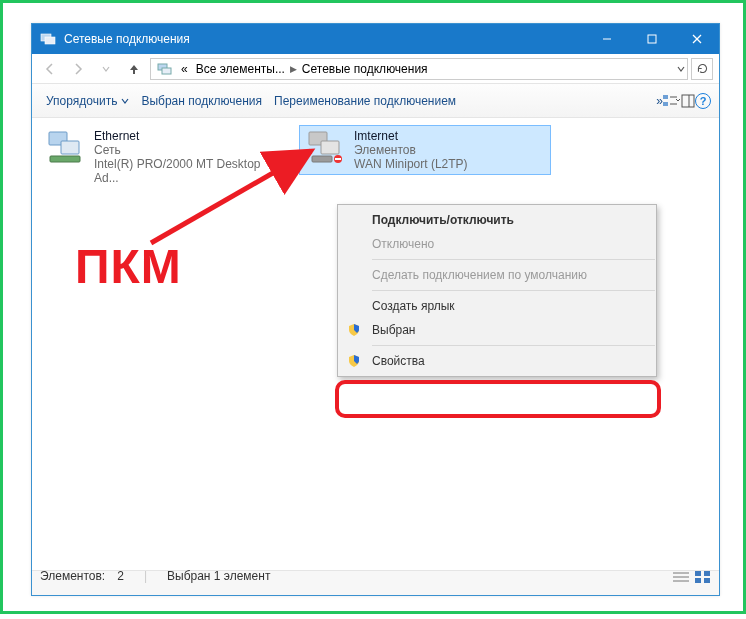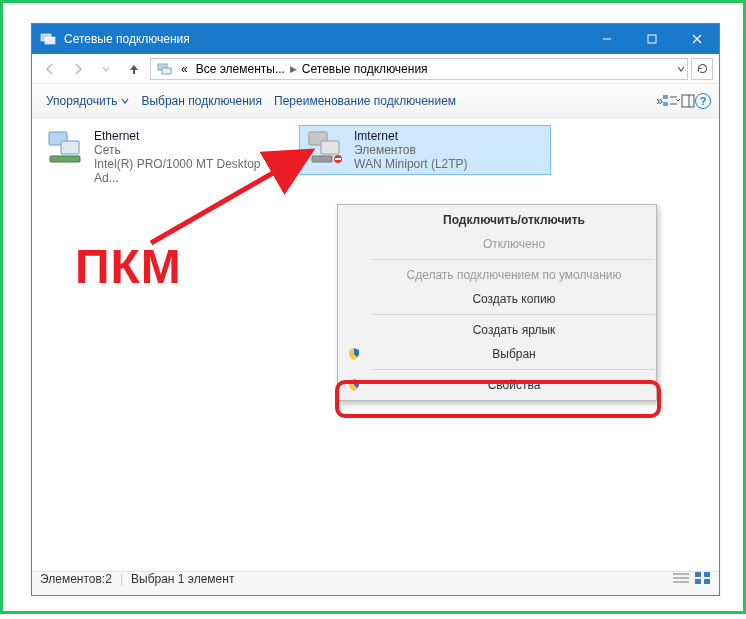--- a/index.html
+++ b/index.html
@@ -18,30 +18,30 @@
   .addrbar .crumb { padding: 0 4px; display:flex; align-items:center; gap:3px; height:100%; }
   .addrbar .sep { color:#666; font-size:9px; padding:0 1px; }
   .addr-refresh { width:22px; height:22px; border:1px solid #ccc; margin-left:-1px; display:flex;align-items:center;justify-content:center; color:#555;}
   .searchbox { width:200px; height:22px; border:1px solid #ccc; margin-left:6px; display:flex; align-items:center; padding:0 4px; color:#888; }
   .searchbox .sicn { margin-left:auto; color:#888; }
   .toolbar { height: 34px; border-bottom: 1px solid #e5e5e5; background: linear-gradient(#fdfdfd,#f4f4f4); display:flex; align-items:center; padding:0 8px; gap: 0; color:#1a4e8a; }
   .toolbtn { display:flex; align-items:center; gap:4px; padding:4px 6px; }
   .toolsep { flex:1; }
   .toolicn { color:#555; }
   .content { position:absolute; left:0; right:0; top:96px; bottom:24px; background:#fff; }
-  .statusbar { position:absolute; left:0; right:0; bottom:0; height:24px; border-top:1px solid #e5e5e5; background:#f7f7f7; display:flex; align-items:flex-start; padding:0 8px; gap:8px; color:#333; }
+  .statusbar { position:absolute; left:0; right:0; bottom:0; height:24px; border-top:1px solid #e5e5e5; background:#f7f7f7; display:flex; align-items:flex-end; padding:12px 8px; gap:20px; color:#333; }
   .statusbar .viewicons { margin-left:auto; display:flex; gap:6px; color:#777;}
   .conn { position:absolute; display:flex; gap:8px; padding:3px 6px; }
   .conn.sel { background:#cde8ff; outline:1px solid #7abdff; }
   .conn .ic { width:40px; height:36px; display:flex; align-items:center; justify-content:center; flex-shrink:0; }
   .conn .txt { line-height:14px; }
   .conn .name { color:#0f172a; }
   .conn .l2, .conn .l3 { color:#6b6b6b; }
   .ctxmenu { position:absolute; left:305px; top:180px; width:320px; background:#f2f2f2; border:1px solid #b9b9b9; box-shadow:2px 3px 6px rgba(0,0,0,.25); padding:3px 0; }
-  .ctxmenu .mi { height:24px; display:flex; align-items:center; padding-left:34px; position:relative; color:#333;justify-content:center;}
+  .ctxmenu .mi { height:24px; display:flex; align-items:center; padding-left:34px; position:relative; color:#333;}
   .ctxmenu .mi.bold { font-weight:600; }
   .ctxmenu .mi.disabled { color:#9b9b9b; }
   .ctxmenu .msep { height:1px; background:#d8d8d8; margin:3px 1px 3px 34px; }
   .ctxmenu .shield { position:absolute; left:8px; width:16px; height:16px; display:flex;align-items:center;justify-content:center;}
   .redbox { position:absolute; left:303px; top:356px; width:326px; height:38px; border:4px solid #ec1c24; border-radius:10px; pointer-events:none; }
   .annot { position:absolute; left:72px; top:236px; color:#ec1c24; font-weight:900; font-size:48px; font-family: Arial, sans-serif; letter-spacing:1px; pointer-events:none; }
   .arrow { position:absolute; left:138px; top:130px; pointer-events:none; }
   svg { display:block; }
 </style>
 </head>
@@ -162,21 +162,21 @@
         <div class="ic">
           <svg width="40" height="36" viewBox="0 0 40 36">
               <rect x="3" y="3" width="18" height="13" rx="1" fill="#b8d4ee" stroke="#6d9bc7"></rect>
               <rect x="15" y="12" width="18" height="13" rx="1" fill="#dfe9f3" stroke="#6d9bc7"></rect>
               <rect x="4" y="27" width="30" height="6" rx="1" fill="#6aa86a" stroke="#4a7a4a"></rect>
             </svg>
         </div>
         <div class="txt">
           <div class="name">Ethernet</div>
           <div class="l2">Сеть</div>
-          <div class="l3">Intel(R) PRO/1000 MT Desktop Ad...</div>
+          <div class="l3">Intel(R) PRO/2000 MT Desktop Ad...</div>
         </div>
       </div>
 
       <div class="conn sel" style="left:268px; top:6px; width:250px;">
         <div class="ic">
           <svg width="40" height="36" viewBox="0 0 40 36">
               <rect x="3" y="3" width="18" height="13" rx="1" fill="#c8c8c8" stroke="#9b9b9b"></rect>
               <rect x="15" y="12" width="18" height="13" rx="1" fill="#e4e4e4" stroke="#9b9b9b"></rect>
               <rect x="6" y="27" width="20" height="6" rx="1" fill="#9b9b9b" stroke="#7a7a7a"></rect>
               <circle cx="32" cy="30" r="4" fill="#e33"></circle>
@@ -219,23 +219,20 @@
       <div class="mi bold">
           <span>Подключить/отключить</span>
         </div>
       <div class="mi disabled">
           <span>Отключено</span>
         </div>
       <div class="msep"></div>
       <div class="mi disabled">
           <span>Сделать подключением по умолчанию</span>
         </div>
-      <div class="mi">
-          <span>Создать копию</span>
-        </div>
       <div class="msep"></div>
       <div class="mi">
           <span>Создать ярлык</span>
         </div>
       <div class="mi">
         <span class="shield">
             <svg width="14" height="14" viewBox="0 0 14 14">
               <path d="M7 1 L12 3 L12 7 C12 10 9 12 7 13 C5 12 2 10 2 7 L2 3 Z" fill="#f7c948"></path>
               <path d="M7 1 L12 3 L12 7 C12 8 11 9 10 10 L7 7 Z" fill="#2a6dd4"></path>
             </svg>

